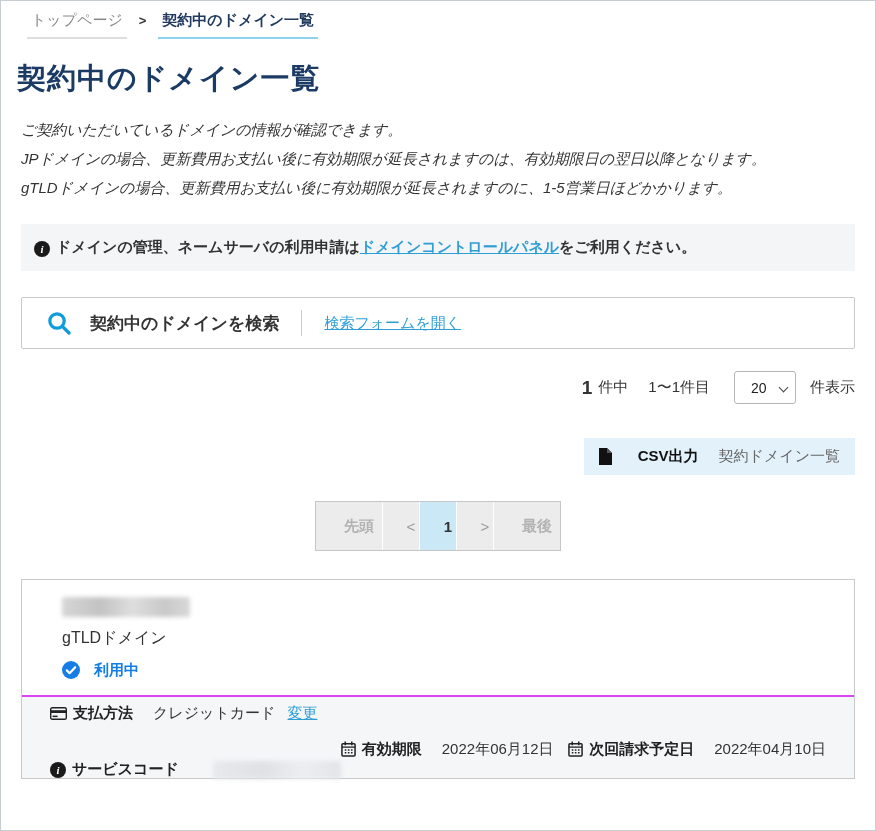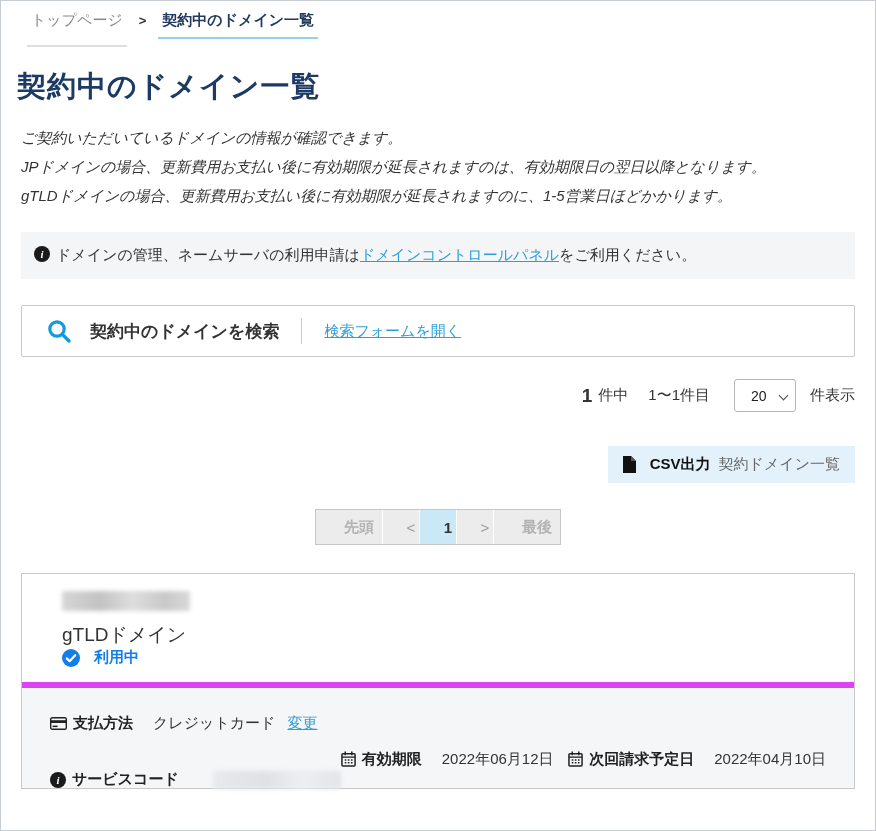--- a/index.html
+++ b/index.html
@@ -7,29 +7,29 @@
   body {
     width: 876px; height: 831px;
     border: 1px solid #c8cdd2;
     padding: 10px 20px 0;
     font-family: "Liberation Sans", "DejaVu Sans", sans-serif;
     color: #333;
     overflow: hidden;
   }
   
   .breadcrumb { display:flex; align-items:flex-start; font-size:15px; padding-left:6px; }
-  .bc-home { color:#8b8b8b; text-decoration:none; padding:0 4px 15px; border-bottom:2px solid #dedede; cursor:pointer; }
+  .bc-home { color:#8b8b8b; text-decoration:none; padding:0 4px 7px; border-bottom:2px solid #dedede; cursor:pointer; }
   .bc-sep { margin:0 12px; color:#333; font-weight:bold; font-size:13px; padding-top:2px; }
   .bc-current { color:#223a5e; font-weight:bold; padding:0 4px 7px; border-bottom:2px solid #8ed2f0; }
   
   h1 { font-size:29px; color:#1b3a64; font-weight:600; letter-spacing:1px; margin:20px 0 0 -4px; }
   
   .desc { margin-top:16px; font-size:15px; line-height:29px;font-style:italic; }
   
-  .notice { margin-top:22px; background:#f3f5f7; padding:14px 13px; font-size:15px; display:flex; align-items:flex-start; }
+  .notice { margin-top:22px; background:#f3f5f7; padding:14px 13px; font-size:15px; display:flex; align-items:flex-end;font-weight:bold; }
   .info-icon { display:inline-block; width:16px; height:16px; border-radius:50%; background:#1a1a1a; color:#fff;
                font-size:11px; font-weight:bold; text-align:center; line-height:16px; margin-right:6px; flex:0 0 auto; }
   .info-icon::after { content:"i"; font-family:"Liberation Serif",serif; font-style:italic; }
   a.textlink { color:#2e9ed5; text-decoration:underline; cursor:pointer; }
   
   .searchbox { margin-top:26px; border:1px solid #c9c9c9; border-radius:2px; height:52px; display:flex; align-items:center; padding:16px 16px; }
   .search-icon { margin:0 4px 0 8px; display:flex; }
   .search-label { font-size:17px; font-weight:bold; color:#333; margin-left:14px; }
   .vdivider { width:1px; height:26px; background:#ccc; margin:0 22px; }
   .search-open { font-size:15px; }
@@ -37,39 +37,39 @@
   .countrow { margin-top:22px; display:flex; justify-content:flex-end; align-items:center; font-size:15px; gap:6px; }
   .count-total { font-weight:bold; font-size:19px; }
   .count-range { margin-left:14px; }
   .select-wrap { position:relative; margin-left:18px; }
   select.per-page { appearance:none; -webkit-appearance:none; width:62px; height:33px; border:1px solid #b5b5b5; border-radius:3px;
     background:#fff; font-size:14px; padding:0 22px 0 16px; color:#222; font-family:inherit; }
   .chev { position:absolute; right:9px; top:13px; width:7px; height:7px; border-right:1.6px solid #444; border-bottom:1.6px solid #444; transform:rotate(45deg); pointer-events:none; }
   .count-suffix2 { margin-left:8px; }
   
   .csvrow { margin-top:34px; display:flex; justify-content:flex-end; }
-  .csv-btn { background:#e3f1fa; border:none; display:flex; align-items:center; gap:8px; padding:9px 15px; font-size:15px; cursor:pointer; font-family:inherit; }
+  .csv-btn { background:#e3f1fa; border:none; display:flex; align-items:center; gap:20px; padding:9px 15px; font-size:15px; cursor:pointer; font-family:inherit; }
   .csv-label { font-weight:bold; color:#111; }
   .csv-sub { color:#666; }
   
   .pager { margin:26px auto 0; width:fit-content; display:flex; border:1px solid #c6c6c6; background:#fff; }
-  .pg { border:none; background:#ececec; height:34px; font-size:15px; font-family:inherit; cursor:pointer; margin-right:1px;padding-left:20px; }
+  .pg { border:none; background:#ececec; height:48px; font-size:15px; font-family:inherit; cursor:pointer; margin-right:1px;padding-left:20px; }
   .pg:last-child { margin-right:0;font-family:Liberation Mono, monospace; }
   .pg-first,.pg-last { width:66px; color:#b3b3b3; font-weight:bold; }
   .pg-prev,.pg-next { width:36px; color:#999; }
   .pg-cur { width:36px; background:#cbe8f6; color:#333; font-weight:bold; }
   
   .card { margin-top:28px; border:1px solid #c9c9c9; }
   .card-top { padding:17px 40px 15px; }
   .redacted { width:128px; height:20px; border-radius:2px; filter:blur(2px);
     background:linear-gradient(90deg,#d6d6d6,#c3c3c3 30%,#dedede 55%,#c9c9c9 80%,#d8d8d8); }
-  .domain-type { margin-top:11px; font-size:19px; }
-  .status { display:flex; align-items:flex-end; gap:8px; }
+  .domain-type { margin-top:11px; font-size:16px; }
+  .status { margin-top:12px; display:flex; align-items:flex-start; gap:8px; }
   .status-label { color:#157ee5; font-weight:bold; font-size:15px; }
-  .card-foot { background:#f4f6f8; border-top:6px solid #d946ef; padding:20px 28px 14px; font-size:15px; }
+  .card-foot { background:#f4f6f8; border-top:2px solid #d946ef; padding:1px 28px 14px; font-size:15px; }
   .frow { display:flex; align-items:center; height:30px; }
   .fgroup { display:flex; align-items:center; }
   .ficon { display:flex; margin-right:6px; }
   .flabel { font-weight:bold; color:#222; margin-right:20px; white-space:nowrap; }
   .fvalue { color:#333; white-space:nowrap; }
   .g-pay { width:385px; }
   .g-sc { width:310px;margin-top:41px; }
   .g-exp { width:272px; }
   .link-gap { margin-left:12px;font-family:Liberation Mono, monospace; }
   .slash { color:#555; margin:0 6px; }

